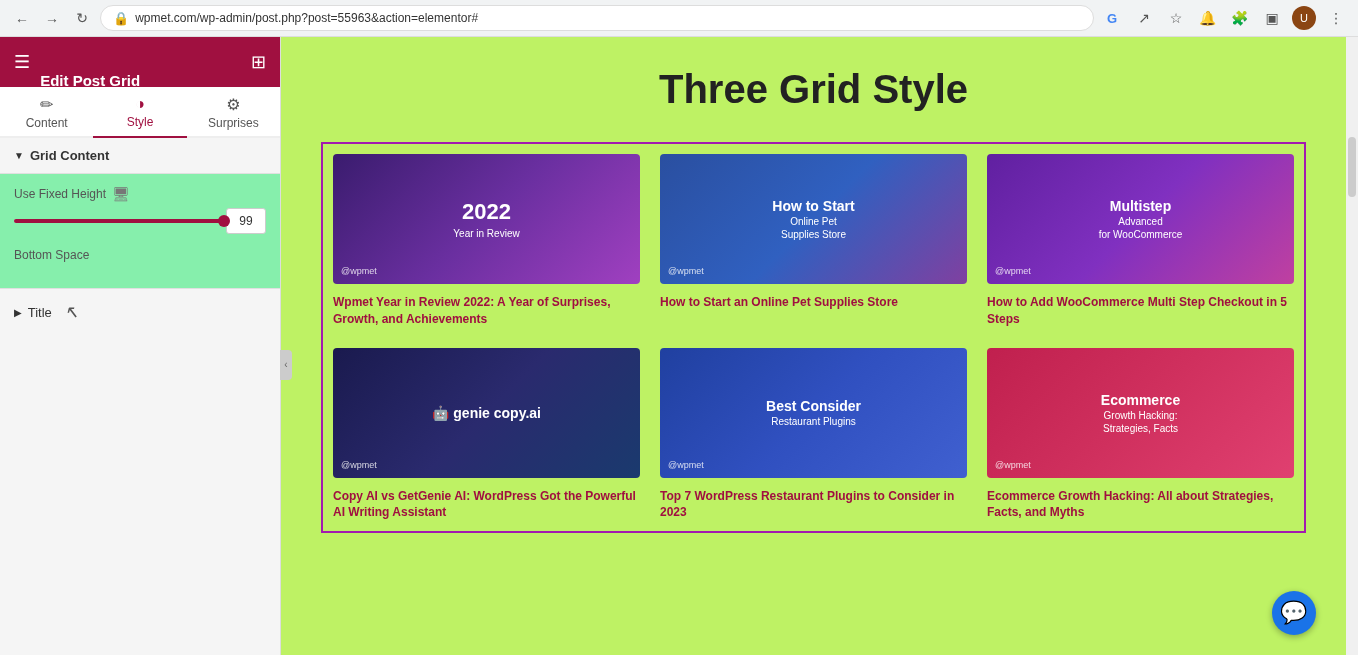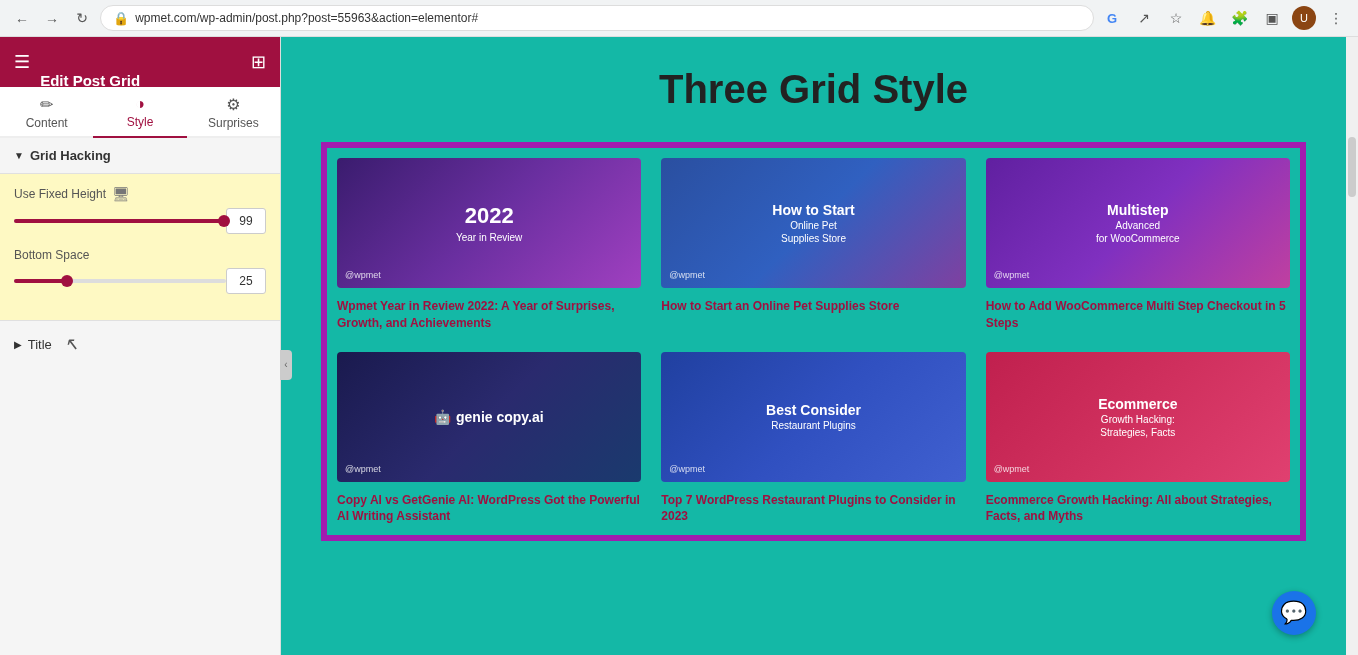--- a/index.html
+++ b/index.html
@@ -70,21 +70,21 @@
       font-weight: bold;
       color: #333;
       background: #f5f5f5;
       cursor: pointer;
       border-bottom: 1px solid #e0e0e0;
     }
 
     
     .controls-area {
       padding: 12px 14px;
-      background: #fef9c3;
+      background: #86efac;
       border-bottom: 1px solid #e0e0e0;
     }
     .control-row {
       margin-bottom: 14px;
     }
     .control-label {
       font-size: 12px;
       color: #555;
       margin-bottom: 6px;
       display: flex;
@@ -171,21 +171,21 @@
       justify-content: center;
       cursor: pointer;
       font-size: 10px;
       color: #666;
       z-index: 10;
     }
 
     
     .main-content {
       flex: 1;
-      background: #14b8a6;
+      background: #bef264;
       overflow-y: auto;
       padding: 30px 40px;
       position: relative;
     }
     .nav-btn {
       width: 24px;
       height: 24px;
       border-radius: 50%;
       border: none;
       background: transparent;
@@ -243,21 +243,21 @@
       margin-bottom: 30px;
       color: #222;
     }
     .page-heading strong { font-weight: 900; }
 
     
     .post-grid {
       display: grid;
       grid-template-columns: repeat(3, 1fr);
       gap: 20px;
-      border: 6px solid #a21caf;
+      border: 2px solid #a21caf;
       padding: 10px;
     }
 
     .post-card {
       display: flex;
       flex-direction: column;
     }
 
     .post-card-image {
       width: 100%;
@@ -423,21 +423,21 @@
           <span>Style</span>
         </div>
         <div class="tab">
           <span class="tab-icon">⚙</span>
           <span>Surprises</span>
         </div>
       </div>
 
       <div class="section-header">
         <span style="font-size:10px;">▼</span>
-        <span>Grid Hacking</span>
+        <span>Grid Content</span>
       </div>
 
       <div class="controls-area">
 
         <div class="control-row">
           <div class="control-label">
             <span>Use Fixed Height</span>
             <span style="font-size:14px;color:#777;">🖥</span>
           </div>
           <div class="slider-row">
@@ -445,27 +445,20 @@
               <div class="slider-fill" style="width:99%;"></div>
               <div class="slider-thumb" style="left:99%;"></div>
             </div>
             <div class="value-box">99</div>
           </div>
         </div>
 
         <div class="control-row">
           <div class="control-label">
             <span>Bottom Space</span>
-          </div>
-          <div class="slider-row">
-            <div class="slider">
-              <div class="slider-fill" style="width:25%;"></div>
-              <div class="slider-thumb" style="left:25%;"></div>
-            </div>
-            <div class="value-box">25</div>
           </div>
         </div>
       </div>
 
       <div class="title-section">
         <span style="font-size:10px;">▶</span>
         <span>Title</span>
 
         <span style="margin-left:6px;font-size:18px;color:#555;font-style:italic;">↖</span>
       </div>

